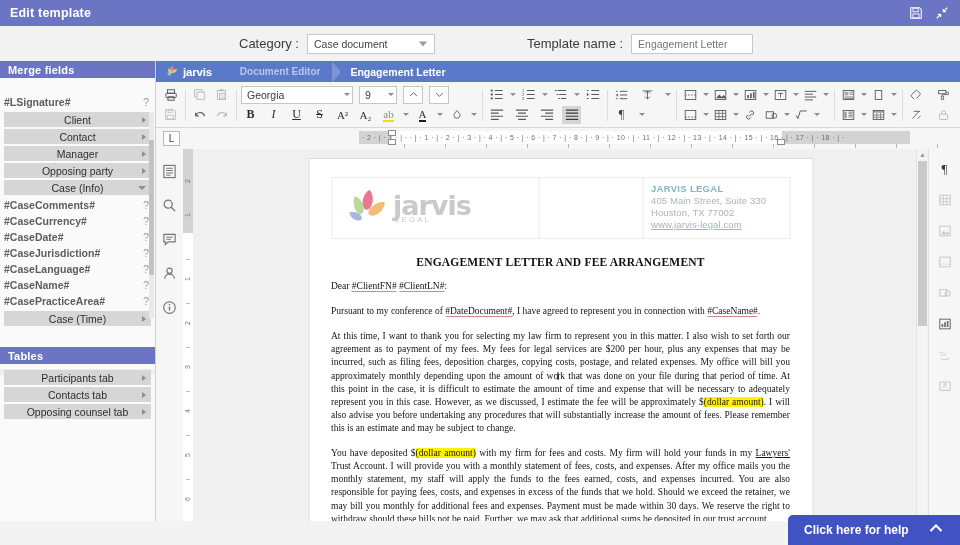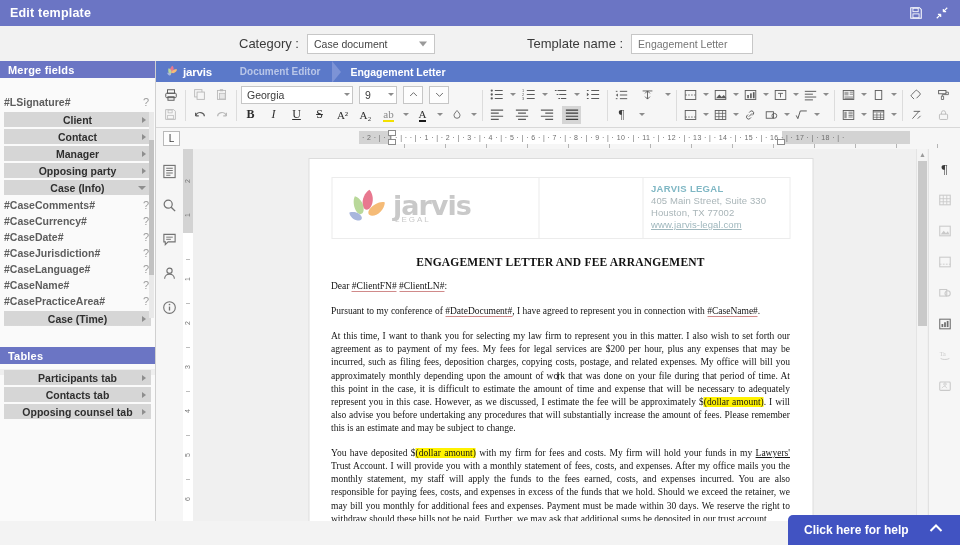--- a/index.html
+++ b/index.html
@@ -70,21 +70,21 @@
   .mergepanel { position: relative; height: 247px; overflow: hidden; background:#fafafa;margin-top:16px; }
   .mergelist { position: relative; }
   .mf-row {
     height: 16px; display: flex; align-items: center; justify-content: space-between;
     padding: 0 6px 0 4px; font-size: 10.5px; color: #5d5d5d; font-weight: bold;
   }
   .mf-row .q { color: #9d9d9d; font-weight: normal; font-size: 11px; }
   .grp-btn {
     margin: 2px 4px; height: 15px; background: #d6d6d6;
     display: flex; align-items: center; justify-content: center;
-    position: relative; font-size: 10.5px; font-weight: bold; color: #2f2f2f;
+    position: relative; font-size: 10.5px; font-weight: normal; color: #2f2f2f;
   }
   .grp-btn .arrow {
     position: absolute; right: 5px; top: 50%; transform: translateY(-50%);
     width: 0; height: 0; border-top: 3.5px solid transparent;
     border-bottom: 3.5px solid transparent; border-left: 4px solid #8e8e8e;
   }
   .grp-btn.open .arrow {
     border: none; width: 0; height: 0;
     border-left: 4px solid transparent; border-right: 4px solid transparent;
     border-top: 4px solid #8e8e8e;

